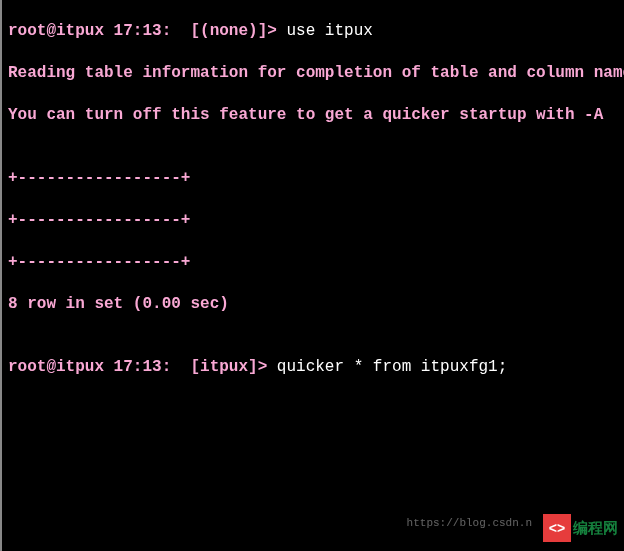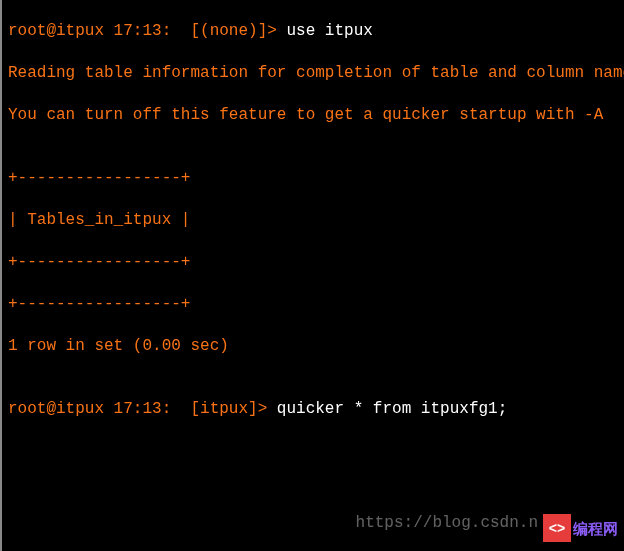--- a/index.html
+++ b/index.html
@@ -16,34 +16,35 @@
       line-height: 21px;
       overflow: hidden;
       position: relative;
       border-left: 2px solid #888;
     }
     .terminal {
       padding: 0 6px;
       white-space: pre;
     }
     .yellow {
-      color: #f97316;
+      color: #f9a8d4;
+      font-weight: bold;
     }
     .white {
       color: #ffffff;
     }
     .prompt-line {
       white-space: pre;
     }
     .watermark {
       position: absolute;
-      right: 86px;
+      right: 92px;
       bottom: 17px;
       color: rgba(255,255,255,0.38);
-      font-size: 16px;
+      font-size: 11px;
       letter-spacing: 0;
     }
     .logo-brand {
       position: absolute;
       right: 6px;
       bottom: 9px;
       height: 28px;
       display: flex;
       align-items: center;
       gap: 2px;
@@ -54,40 +55,39 @@
       background: #e63c3c;
       display: flex;
       align-items: center;
       justify-content: center;
       color: #fff;
       font-weight: bold;
       font-size: 14px;
       font-family: Arial, sans-serif;
     }
     .logo-text {
-      color: #8b5cf6;
+      color: #15803d;
       font-size: 15px;
       font-weight: bold;
       letter-spacing: 0;
-      font-family: Liberation Sans, sans-serif;
+      font-family: Liberation Serif, serif;
     }
   </style>
 </head>
 <body>
 
 <div class="terminal">
 <div class="prompt-line"><span class="yellow">root@itpux 17:13:  [(none)]&gt; </span><span class="white">use itpux</span></div>
 <div class="yellow">Reading table information for completion of table and column names</div>
 <div class="yellow">You can turn off this feature to get a quicker startup with -A</div>
 <div class="yellow"></div>
 <div class="yellow">+-----------------+</div>
-<div class="yellow">| Tables_in_itpux |</div>
 <div class="yellow">+-----------------+</div>
 <div class="yellow">+-----------------+</div>
-<div class="yellow">1 row in set (0.00 sec)</div>
+<div class="yellow">8 row in set (0.00 sec)</div>
 <div class="yellow"></div>
 <div class="prompt-line"><span class="yellow">root@itpux 17:13:  [itpux]&gt; </span><span class="white">quicker * from itpuxfg1;</span></div>
 
 
 
 
 
 
 
 

